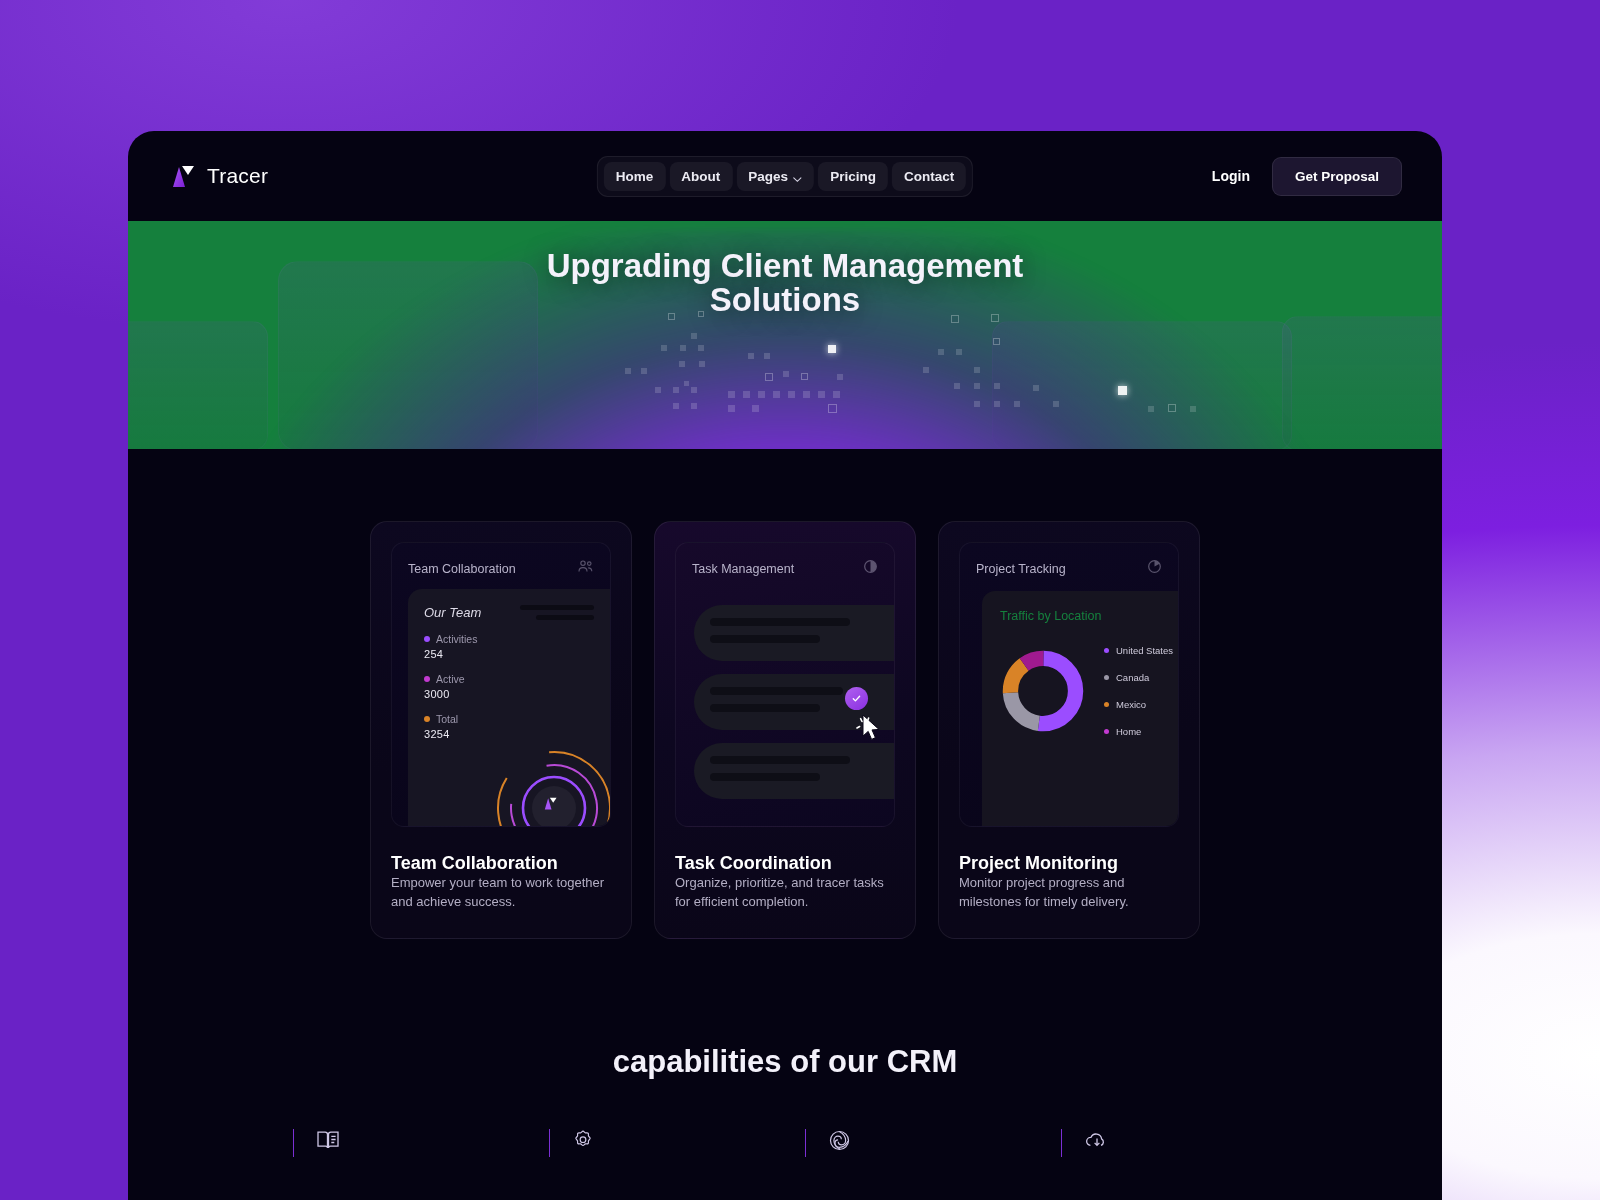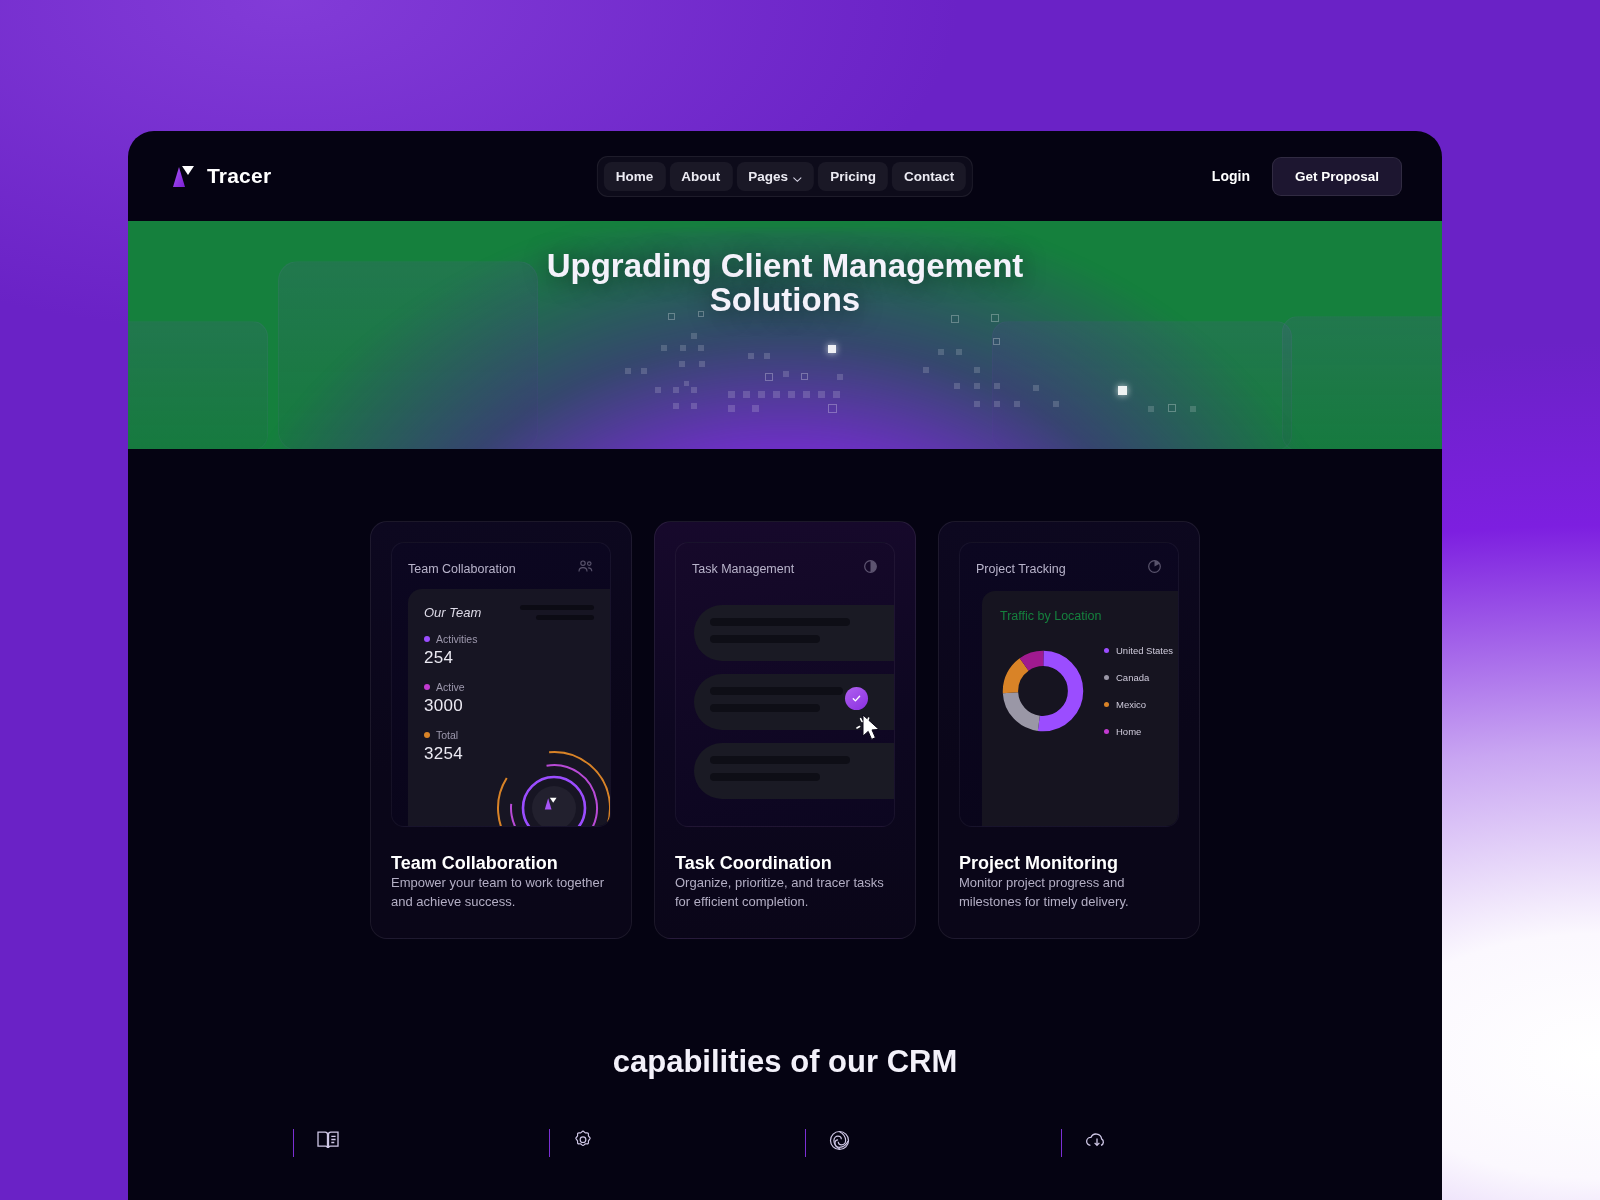--- a/index.html
+++ b/index.html
@@ -27,21 +27,21 @@
     border-top-left-radius:26px; border-top-right-radius:26px;
     overflow:hidden;
   }
   
   .header{
     position:relative; height:90px; display:flex; align-items:center;
     padding:0 40px; z-index:6;
   }
   .brand{ display:flex; align-items:center; gap:11px; }
   .logo-mark{ width:28px; height:26px; position:relative; display:block; }
-  .brand-name{ color:#fff; font-size:21px; font-weight:700; letter-spacing:.2px; }
+  .brand-name{ color:#fff; font-size:21px; font-weight:400; letter-spacing:.2px; }
 
   .nav-wrap{ position:absolute; left:50%; transform:translateX(-50%); display:flex; }
   .nav-pills{
     display:flex; align-items:center; gap:4px;
     background:rgba(255,255,255,.035);
     border:1px solid rgba(255,255,255,.07);
     border-radius:11px; padding:5px 6px;
   }
   .nav-pill{
     display:flex; align-items:center; gap:5px;
@@ -119,21 +119,21 @@
     background:#171523; border-top-left-radius:14px; border-bottom-left-radius:0;
     border-radius:14px 0 0 0; padding:16px 16px 0 16px; overflow:hidden;
   }
   .ip-head{ display:flex; align-items:flex-start; justify-content:space-between;font-style:italic; }
   .ip-title{ color:#dedbe8; font-size:13px; }
   .skel-col{ display:flex; flex-direction:column; gap:5px; align-items:flex-end; }
   .skel{ height:5px; border-radius:3px; background:#0c0b14; }
   .stat{ margin-top:13px; }
   .stat-lab{ display:flex; align-items:center; gap:6px; color:#9d98ad; font-size:10.5px; }
   .dot{ width:6px; height:6px; border-radius:50%; }
-  .stat-val{ color:#eceaf3; font-size:17px; font-weight:500; margin-top:3px; letter-spacing:.3px; }
+  .stat-val{ color:#eceaf3; font-size:11px; font-weight:500; margin-top:3px; letter-spacing:.3px; }
   .rings{ position:absolute; right:-6px; bottom:-24px; width:124px; height:124px; }
 
   
   .tasks{ position:absolute; left:18px; right:0; top:62px; display:flex; flex-direction:column; gap:13px; }
   .task-row{
     height:56px; border-radius:28px 0 0 28px;
     background:#1a1a24; padding:13px 0 0 16px; position:relative;
   }
   .task-row.dark{ background:#191923; }
   .tl{ height:8px; border-radius:5px; background:#0e0e16; }

